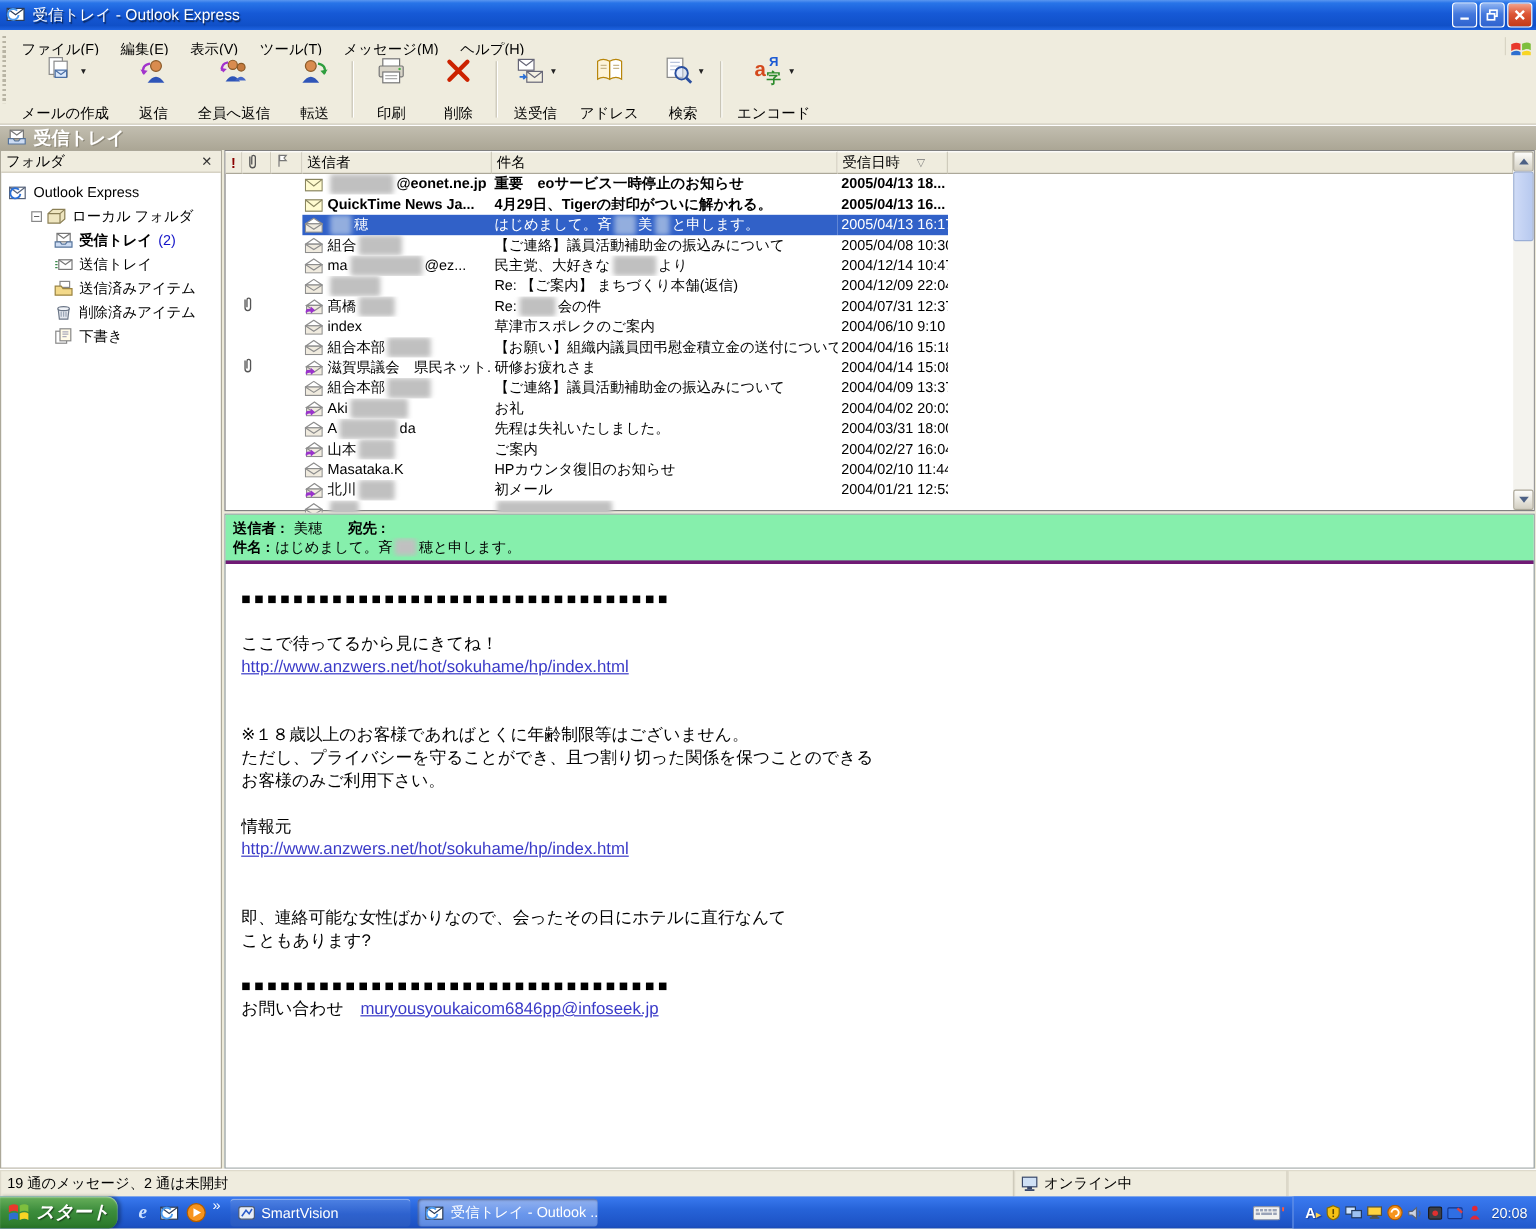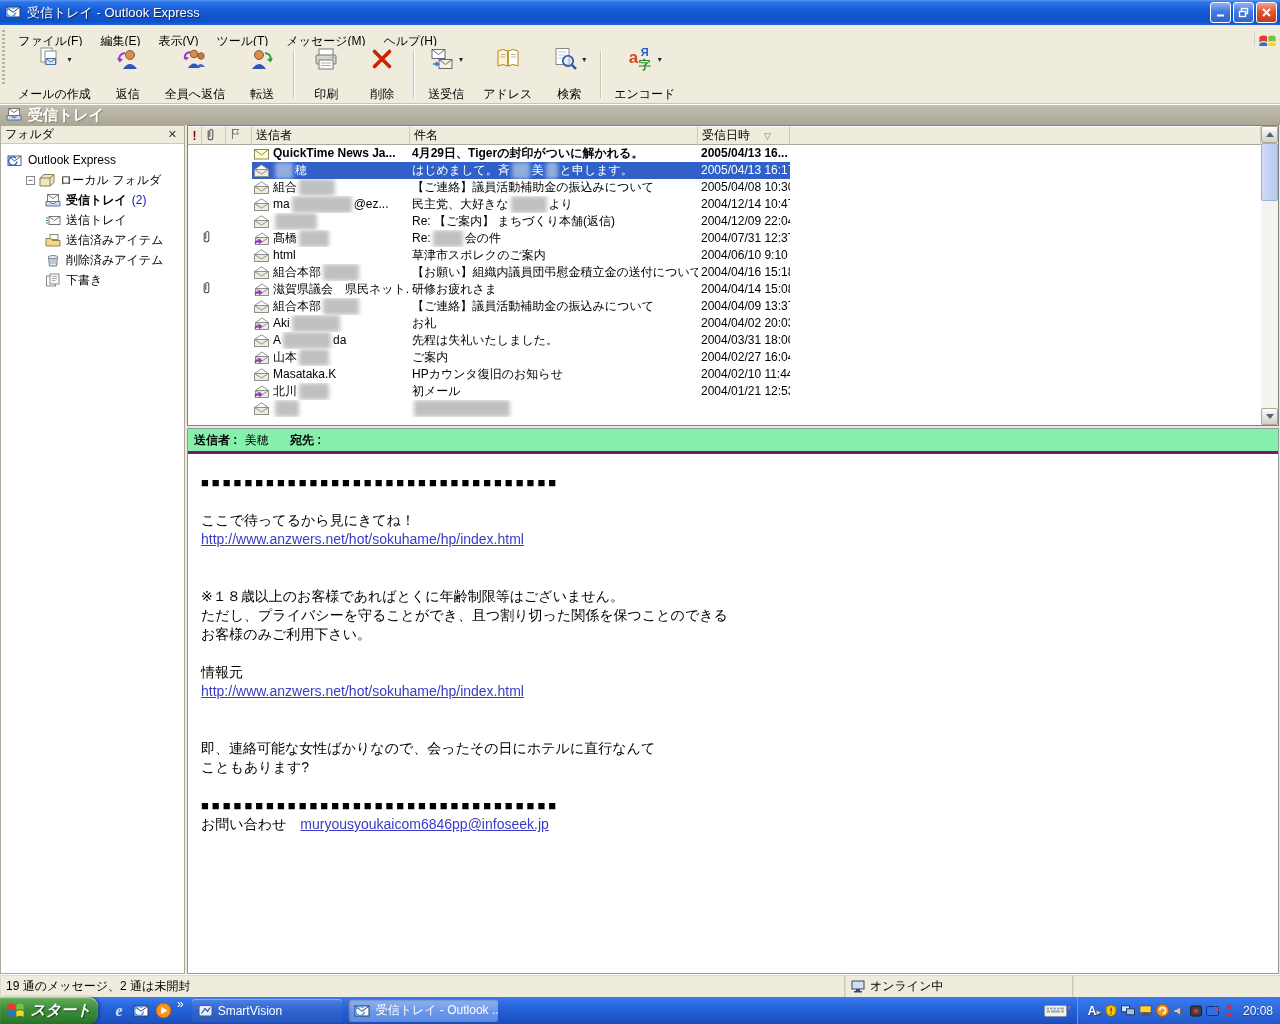--- a/index.html
+++ b/index.html
@@ -427,20 +427,40 @@
             <div class="c-pri"></div>
             <div class="c-clip"></div>
             <div class="c-flag"></div>
             <div class="c-sender">
               <span class="env">
                 <svg width="15" height="12">
                   <rect x="0.5" y="1.5" width="14" height="9.5" fill="#fffbd0" stroke="#8a8660"></rect>
                   <path d="M0.5 1.5 L7.5 7 L14.5 1.5" fill="none" stroke="#8a8660"></path>
                 </svg>
               </span>
+              <span class="blur">xxxxxxxx</span>
+              <span class="pt">@eonet.ne.jp</span>
+            </div>
+            <div class="c-subject">
+              <span class="pt">重要　eoサービス一時停止のお知らせ</span>
+            </div>
+            <div class="c-date">2005/04/13 18...</div>
+            <div class="c-fill"></div>
+          </div>
+          <div class="row bold">
+            <div class="c-pri"></div>
+            <div class="c-clip"></div>
+            <div class="c-flag"></div>
+            <div class="c-sender">
+              <span class="env">
+                <svg width="15" height="12">
+                  <rect x="0.5" y="1.5" width="14" height="9.5" fill="#fffbd0" stroke="#8a8660"></rect>
+                  <path d="M0.5 1.5 L7.5 7 L14.5 1.5" fill="none" stroke="#8a8660"></path>
+                </svg>
+              </span>
               <span class="pt">QuickTime News Ja...</span>
             </div>
             <div class="c-subject">
               <span class="pt">4月29日、Tigerの封印がついに解かれる。</span>
             </div>
             <div class="c-date">2005/04/13 16...</div>
             <div class="c-fill"></div>
           </div>
           <div class="row sel">
             <div class="c-pri"></div>
@@ -565,21 +585,21 @@
             <div class="c-clip"></div>
             <div class="c-flag"></div>
             <div class="c-sender">
               <span class="env">
                 <svg width="15" height="13">
                   <path d="M0.5 5.5 L7.5 0.8 L14.5 5.5 Z" fill="#fff" stroke="#8e8e8e"></path>
                   <rect x="0.5" y="5.5" width="14" height="7" fill="#f0ebdf" stroke="#8e8e8e"></rect>
                   <path d="M0.5 5.5 L7.5 10 L14.5 5.5" fill="none" stroke="#8e8e8e"></path>
                 </svg>
               </span>
-              <span class="pt">html</span>
+              <span class="pt">index</span>
             </div>
             <div class="c-subject">
               <span class="pt">草津市スポレクのご案内</span>
             </div>
             <div class="c-date">2004/06/10 9:10</div>
             <div class="c-fill"></div>
           </div>
           <div class="row">
             <div class="c-pri"></div>
             <div class="c-clip"></div>
@@ -786,20 +806,23 @@
           </div>
       </div>
     </div>
 
     <div id="preview">
       <div id="preview-header">
         <div class="ph-line">
           <b>送信者 :</b>
           <span>美穂</span>
           <b class="ph-gap">宛先 :</b>
+        </div>
+        <div class="ph-line">
+          <b>件名 :</b><span id="pv-subject"><span class="pt">はじめまして。斉</span><span class="blur">xxx</span><span class="pt">穂と申します。</span></span>
         </div>
       </div>
       <div id="preview-body">
           <div class="b-squares">■■■■■■■■■■■■■■■■■■■■■■■■■■■■■■■■■</div>
           <div class="b-gap"></div>
           <div class="b-text">ここで待ってるから見にきてね！</div>
           <div class="b-link"><a>http://www.anzwers.net/hot/sokuhame/hp/index.html</a></div>
           <div class="b-gap"></div>
           <div class="b-gap"></div>
           <div class="b-text">※１８歳以上のお客様であればとくに年齢制限等はございません。</div>

